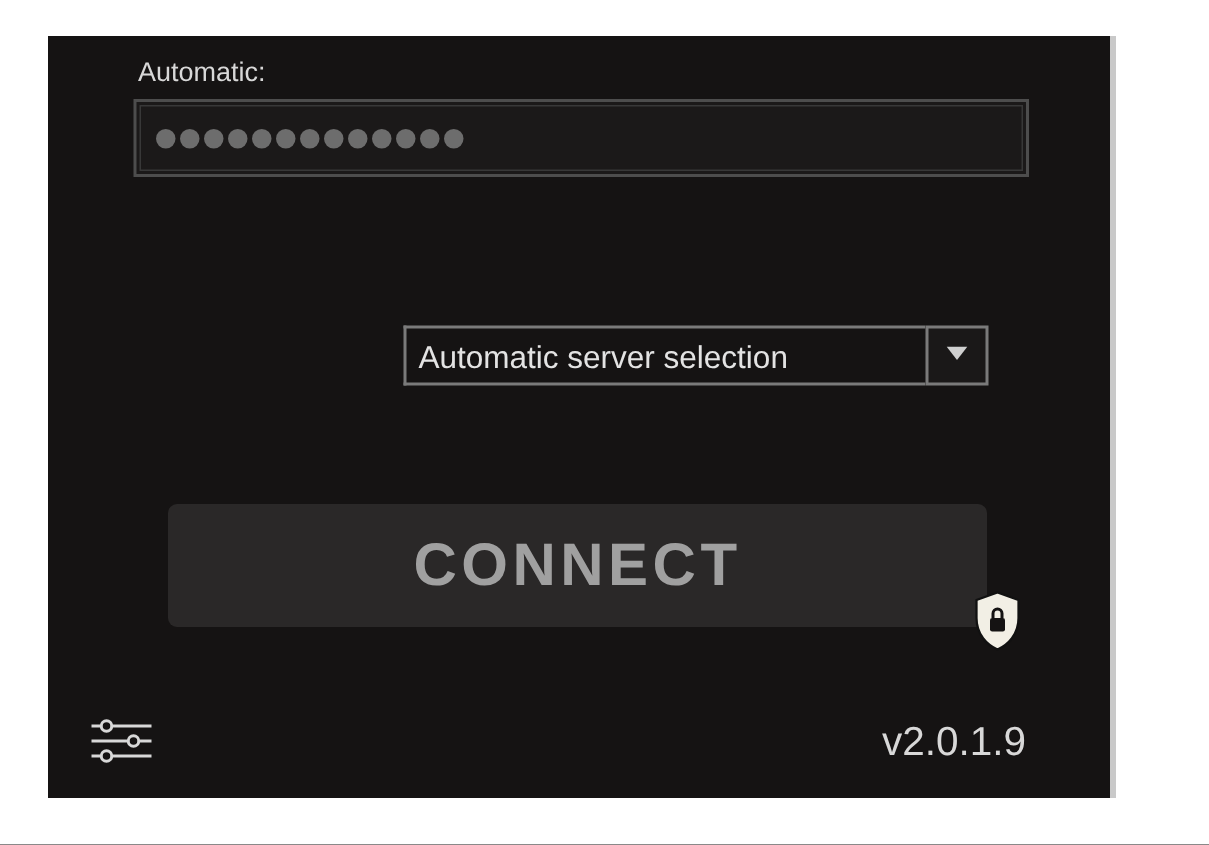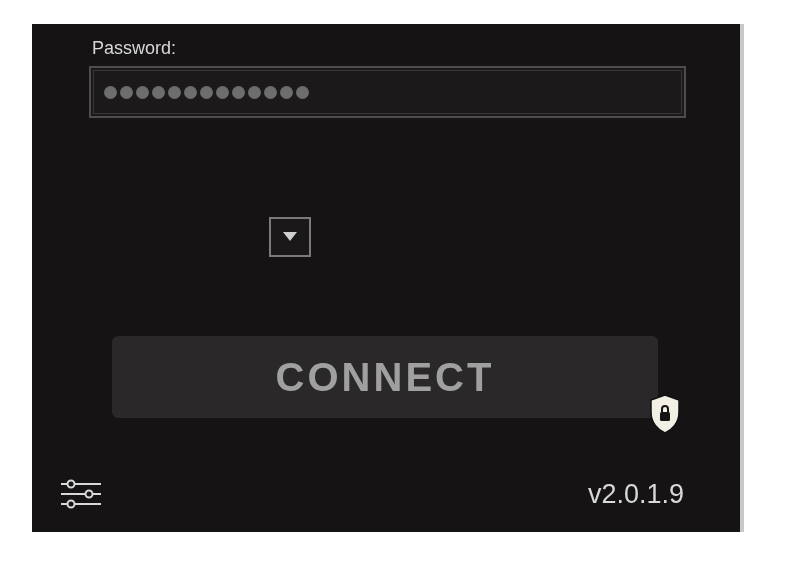--- a/index.html
+++ b/index.html
@@ -108,21 +108,21 @@
   .pw-input{
     position:absolute;inset:0;width:100%;height:100%;
     opacity:0;cursor:text;border:none;background:transparent;
   }
 </style>
 </head>
 <body>
 
 <div class="panel">
 
-  <div class="label-password">Password:</div>
+  <div class="label-password">Automatic:</div>
 
   <div class="pw-wrap">
     <div class="inner">
       <div class="dots" id="pw-dots">
           <span></span>
           <span></span>
           <span></span>
           <span></span>
           <span></span>
           <span></span>
@@ -134,20 +134,21 @@
           <span></span>
           <span></span>
         </div>
     </div>
     <input class="pw-input" type="password" style="">
   </div>
 
 
 
   <div class="region-select">
+    <div class="region-text">Automatic server selection</div>
     <div class="region-arrow">
       <span>
         <svg viewBox="0 0 14 10">
             <polygon points="0,0 14,0 7,9" fill="#cfcfcf"></polygon>
           </svg>
       </span>
     </div>
   </div>
 
   <div class="connect-area">

